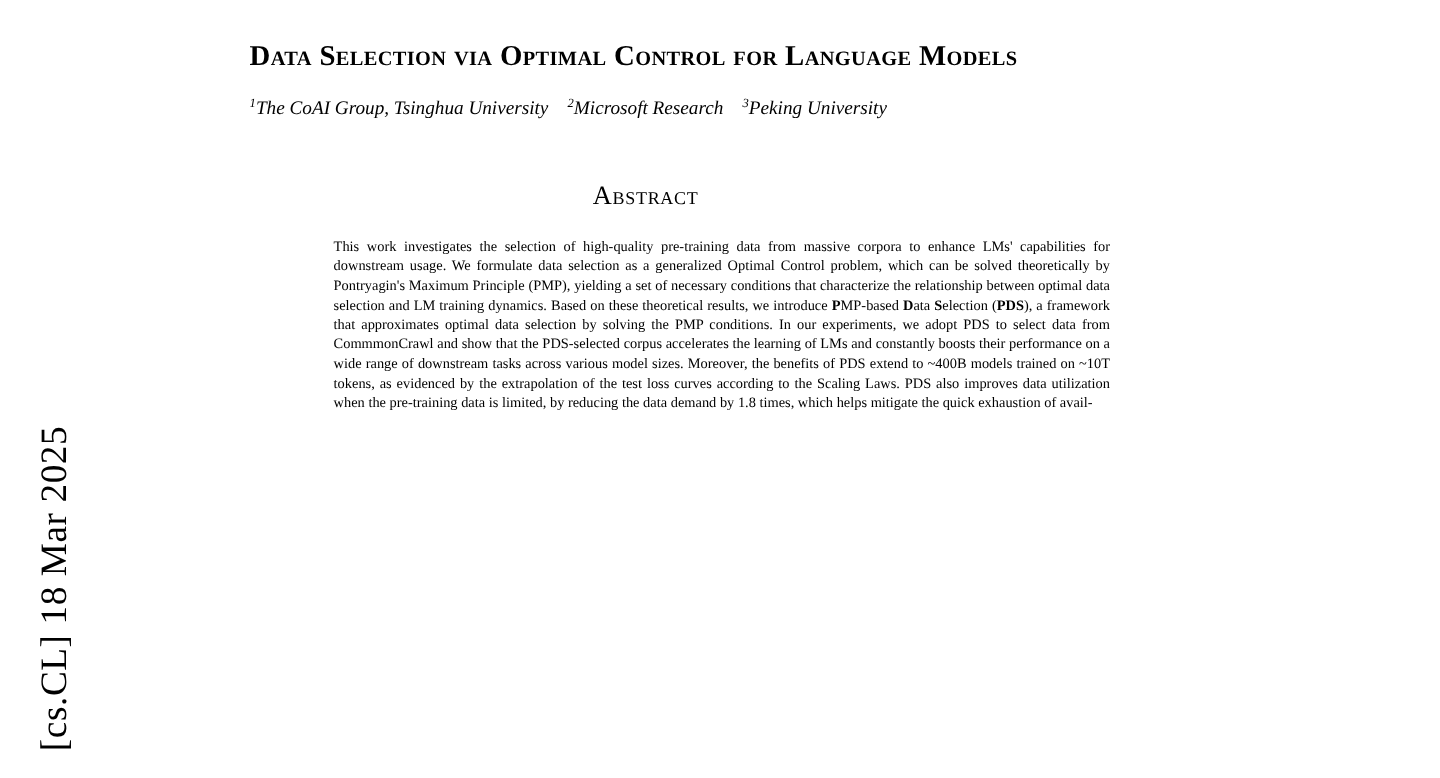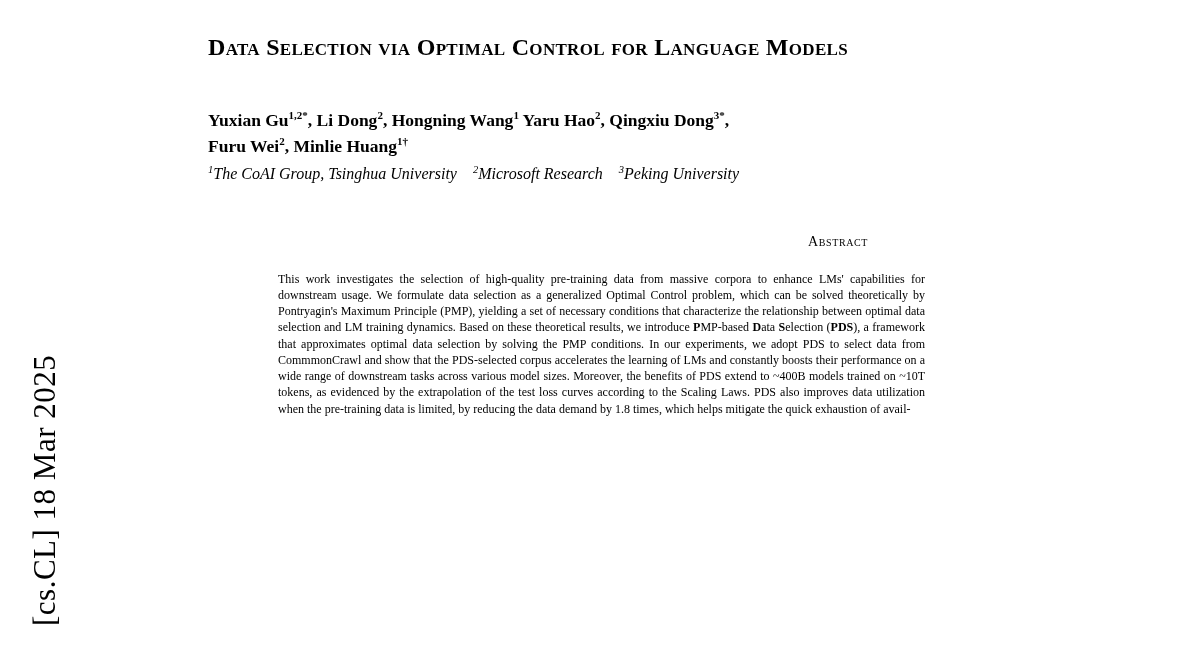--- a/index.html
+++ b/index.html
@@ -72,22 +72,22 @@
     margin-top: 4px;
     font-size: 16px;
     line-height: 1.3;
     white-space: pre;
     font-style: italic;
   }
   #affiliations sup { font-size: 10.5px; }
 
   #abstract-heading {
     margin-top: 48px;
-    text-align: right;
-    font-size: 14px;
+    text-align: center;
+    font-size: 22px;
     font-variant: small-caps;
     letter-spacing: 0.6px;
     width: 660px;
   }
 
   #abstract-body {
     margin-top: 21px;
     margin-left: 70px;
     width: 647px;
     font-size: 12px;
@@ -102,24 +102,20 @@
 <body>
 
 <div id="arxiv-stamp">
   <span class="stamp-text">[cs.CL]  18 Mar 2025</span>
 </div>
 
 <div id="paper">
 
   <h1 id="title">Data Selection via Optimal Control for Language Models</h1>
 
-  <div id="authors">
-    <div>Yuxian Gu<sup>1,2</sup><sup>*</sup>,  Li Dong<sup>2</sup>,  Hongning Wang<sup>1</sup>  Yaru Hao<sup>2</sup>,  Qingxiu Dong<sup>3*</sup>,</div>
-    <div>Furu Wei<sup>2</sup>,  Minlie Huang<sup>1†</sup></div>
-  </div>
 
   <div id="affiliations"><sup>1</sup>The CoAI Group, Tsinghua University    <sup>2</sup>Microsoft Research    <sup>3</sup>Peking University</div>
 
   <div id="abstract-heading">Abstract</div>
 
   <div id="abstract-body">This work investigates the selection of high-quality pre-training data from massive corpora to enhance LMs' capabilities for downstream usage. We formulate data selection as a generalized Optimal Control problem, which can be solved theoretically by Pontryagin's Maximum Principle (PMP), yielding a set of necessary conditions that characterize the relationship between optimal data selection and LM training dynamics.  Based on these theoretical results, we introduce <b>P</b>MP-based <b>D</b>ata <b>S</b>election (<b>PDS</b>), a framework that approximates optimal data selection by solving the PMP conditions. In our experiments, we adopt PDS to select data from CommmonCrawl and show that the PDS-selected corpus accelerates the learning of LMs and constantly boosts their performance on a wide range of downstream tasks across various model sizes.  Moreover, the benefits of PDS extend to ~400B models trained on ~10T tokens, as evidenced by the extrapolation of the test loss curves according to the Scaling Laws.  PDS also improves data utilization when the pre-training data is limited, by reducing the data demand by 1.8 times, which helps mitigate the quick exhaustion of avail-</div>
 
 </div>
 
 </body></html>

